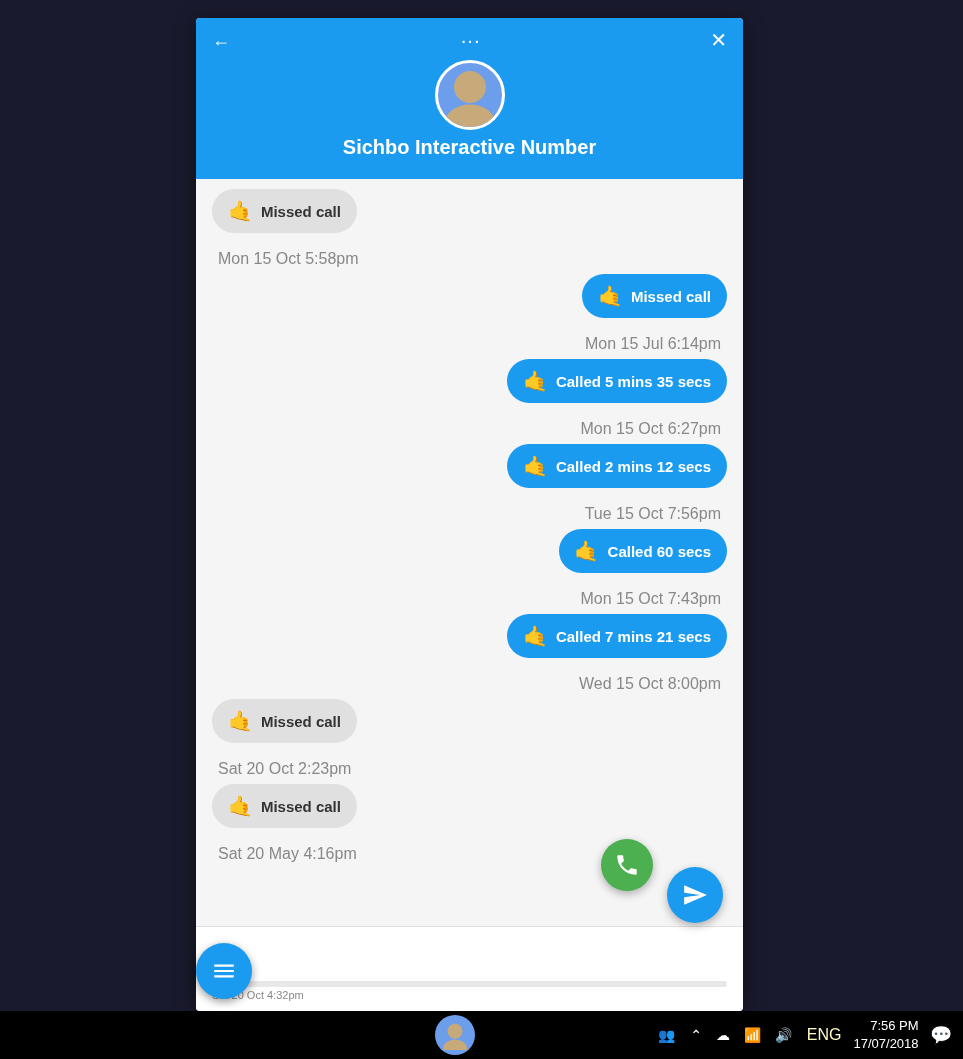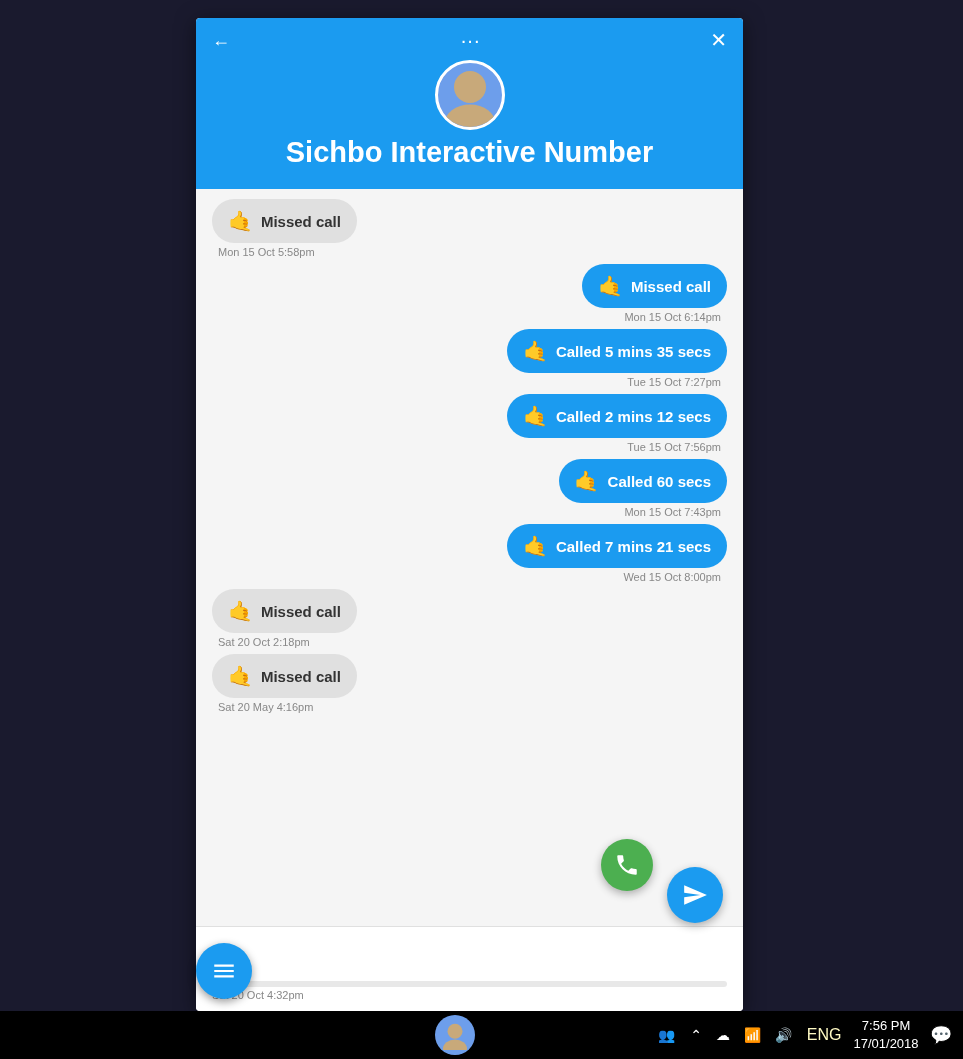--- a/index.html
+++ b/index.html
@@ -42,21 +42,21 @@
     .taskbar-icons {
       display: flex;
       align-items: center;
       gap: 14px;
       color: white;
       font-size: 14px;
     }
     .taskbar-time {
       color: white;
       font-size: 13px;
-      text-align: center;
+      text-align: right;
       line-height: 1.4;
     }
     .taskbar-icon {
       color: #fef9c3;
       font-size: 16px;
     }
 
     
     .app-window {
       position: absolute;
@@ -96,21 +96,21 @@
       border-radius: 50%;
       background: #6d9eeb;
       border: 3px solid white;
       display: flex;
       align-items: center;
       justify-content: center;
       overflow: hidden;
       margin-bottom: 6px;
     }
     .header-title {
-      font-size: 29px;
+      font-size: 20px;
       font-weight: 700;
       color: white;
       margin-bottom: 10px;
       text-align: center;
     }
     .close-icon {
       font-size: 20px;
       cursor: pointer;
       color: white;
     }
@@ -163,23 +163,23 @@
       color: #333;
     }
     .bubble-right {
       background: #1b9bf0;
       color: white;
     }
     .bubble-emoji {
       font-size: 20px;
     }
     .msg-time {
-      font-size: 11px;
+      font-size: 16px;
       color: #888;
-      margin-top: 3px;
+      margin-top: 17px;
       padding: 0 6px;
     }
 
     
     .input-area {
       background: white;
       padding: 10px 16px;
       border-top: 1px solid #e0e0e0;
       flex-shrink: 0;
       position: relative;
@@ -280,29 +280,29 @@
         <span>Missed call</span>
       </div>
       <div class="msg-time">Mon 15 Oct 5:58pm</div>
     </div>
 
     <div class="msg-right">
       <div class="bubble bubble-right">
         <span class="bubble-emoji">🤙</span>
         <span>Missed call</span>
       </div>
-      <div class="msg-time">Mon 15 Oct 6:14pm</div>
+      <div class="msg-time">Mon 15 Jul 6:14pm</div>
     </div>
 
     <div class="msg-right">
       <div class="bubble bubble-right">
         <span class="bubble-emoji">🤙</span>
         <span>Called 5 mins 35 secs</span>
       </div>
-      <div class="msg-time">Tue 15 Oct 7:27pm</div>
+      <div class="msg-time">Mon 15 Oct 6:27pm</div>
     </div>
 
     <div class="msg-right">
       <div class="bubble bubble-right">
         <span class="bubble-emoji">🤙</span>
         <span>Called 2 mins 12 secs</span>
       </div>
       <div class="msg-time">Tue 15 Oct 7:56pm</div>
     </div>
 
@@ -320,21 +320,21 @@
         <span>Called 7 mins 21 secs</span>
       </div>
       <div class="msg-time">Wed 15 Oct 8:00pm</div>
     </div>
 
     <div class="msg-left">
       <div class="bubble bubble-left">
         <span class="bubble-emoji">🤙</span>
         <span>Missed call</span>
       </div>
-      <div class="msg-time">Sat 20 Oct 2:18pm</div>
+      <div class="msg-time">Sat 20 Oct 2:23pm</div>
     </div>
 
     <div class="msg-left">
       <div class="bubble bubble-left">
         <span class="bubble-emoji">🤙</span>
         <span>Missed call</span>
       </div>
       <div class="msg-time">Sat 20 May 4:16pm</div>
     </div>
 
@@ -376,16 +376,16 @@
   <div class="taskbar-icons">
     <span>👥</span>
     <span>⌃</span>
     <span>☁</span>
     <span>📶</span>
     <span>🔊</span>
     <span class="taskbar-icon">ENG</span>
   </div>
   <div class="taskbar-time">
     <div>7:56 PM</div>
-    <div>17/01/2018</div>
+    <div>17/07/2018</div>
   </div>
   <span style="color:white;font-size:18px;">💬</span>
 </div>
 
 </body></html>

